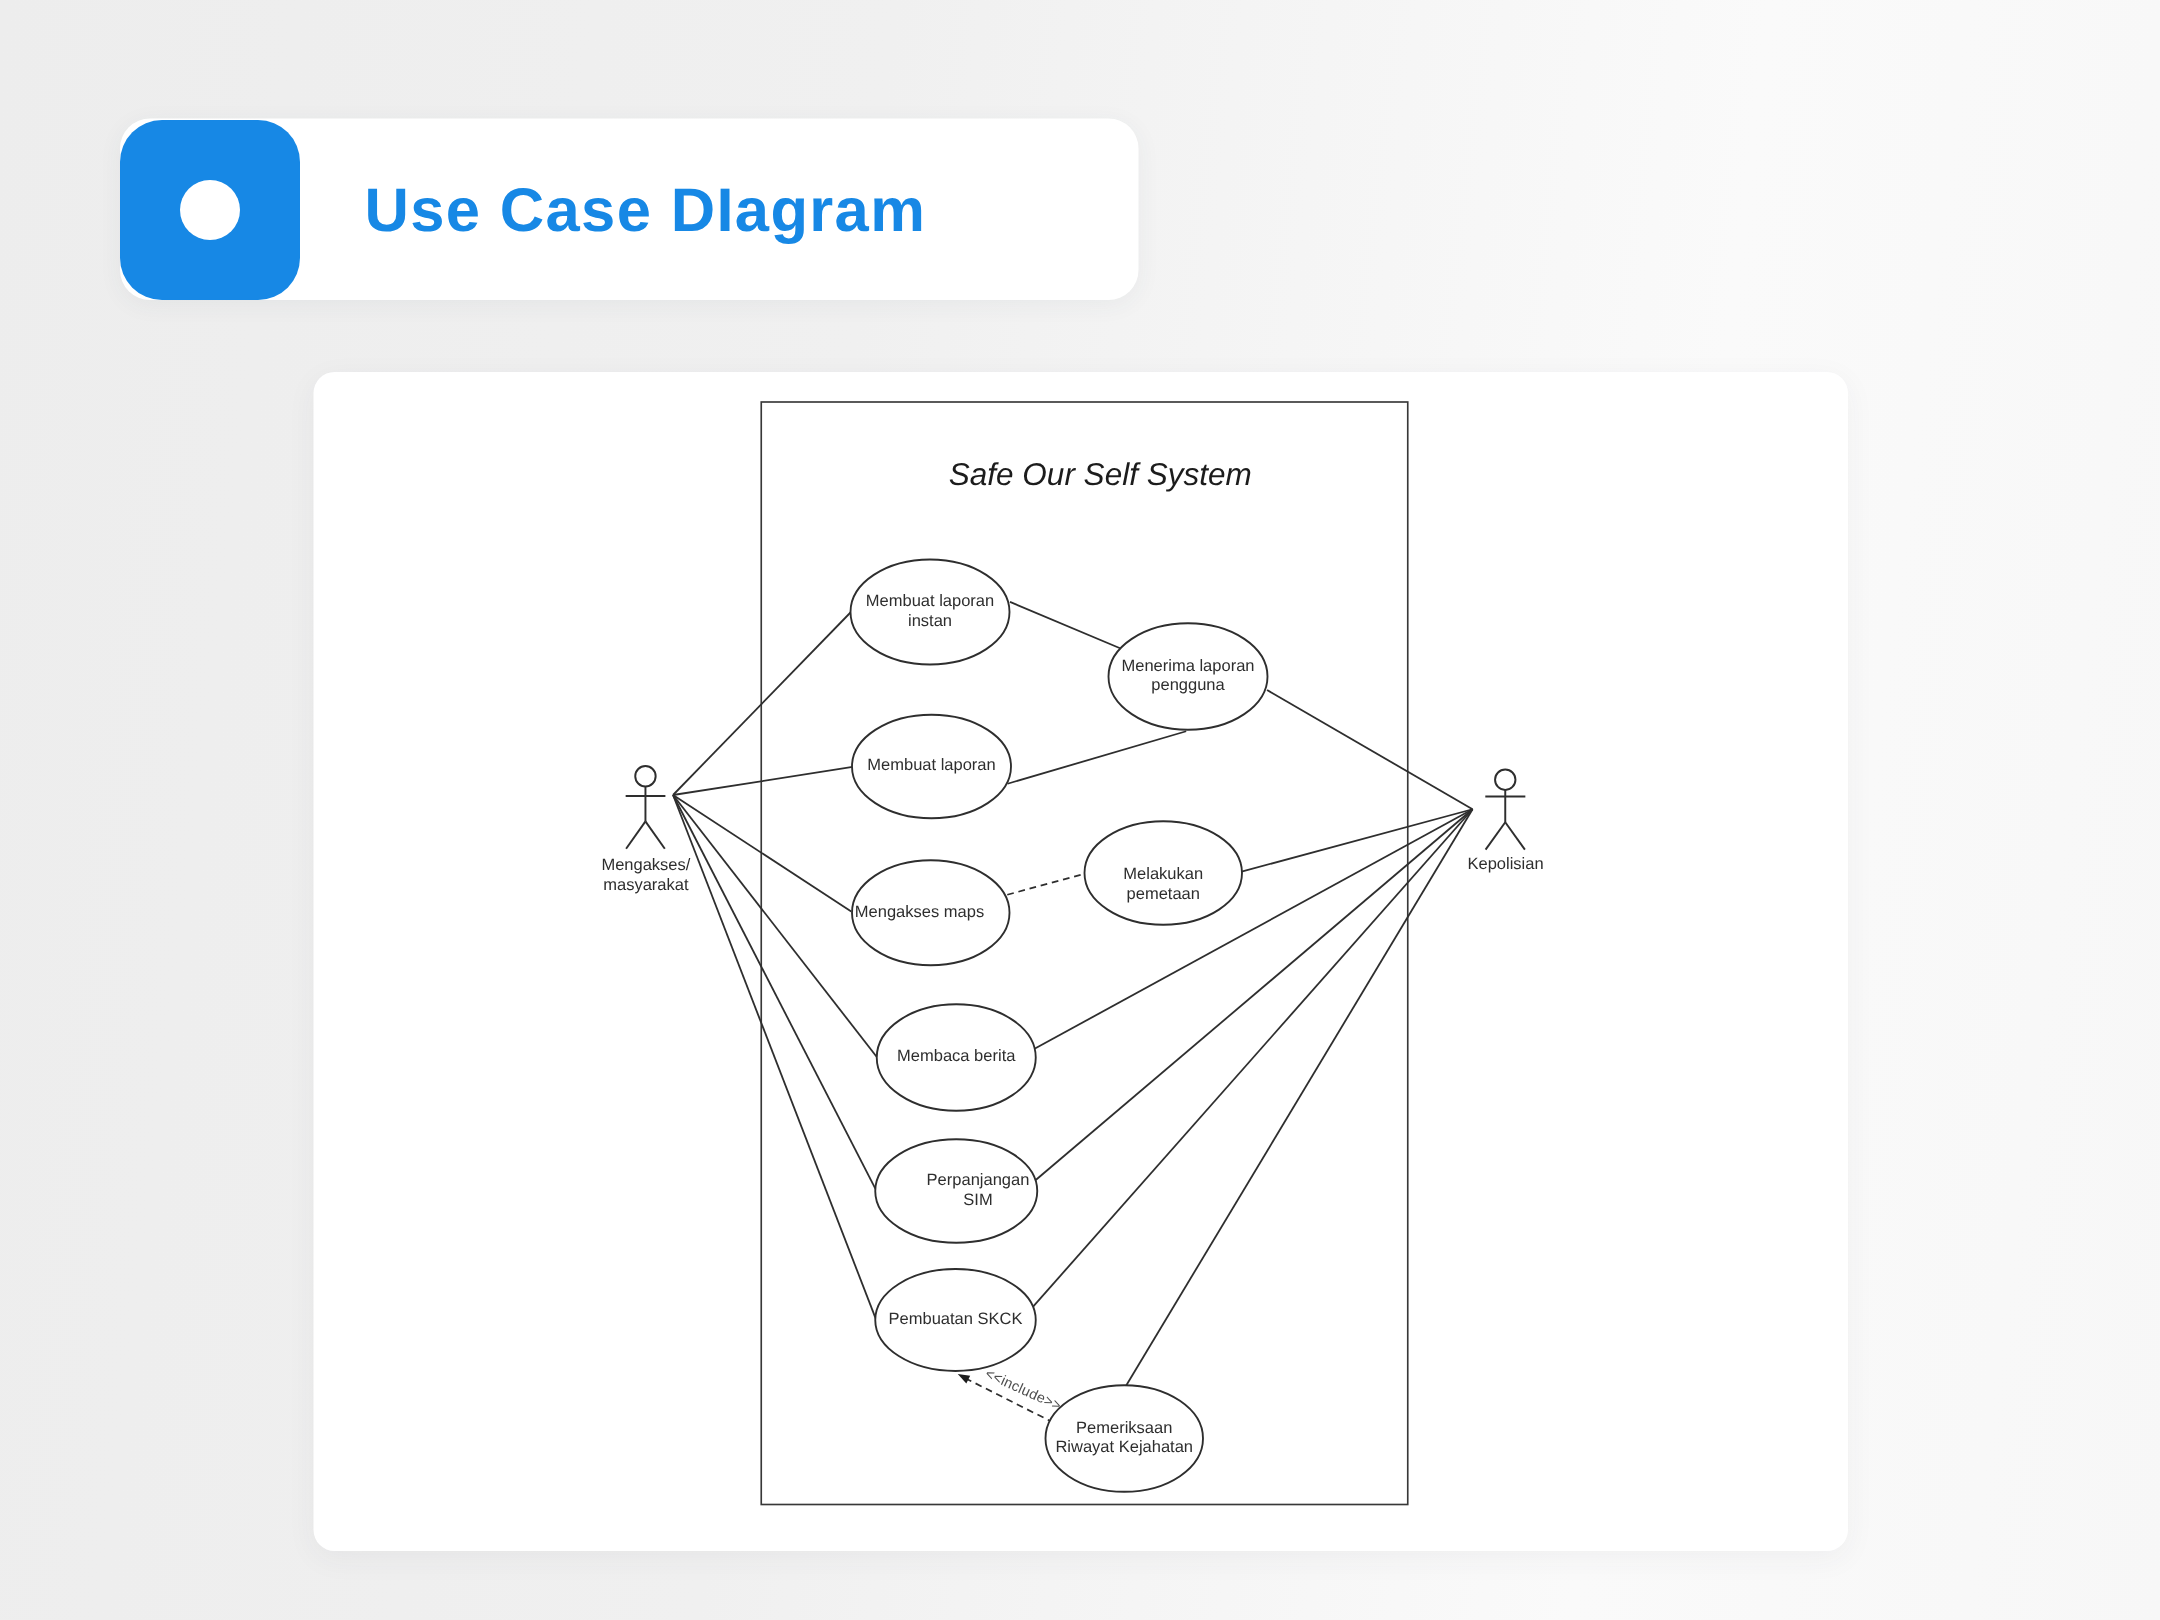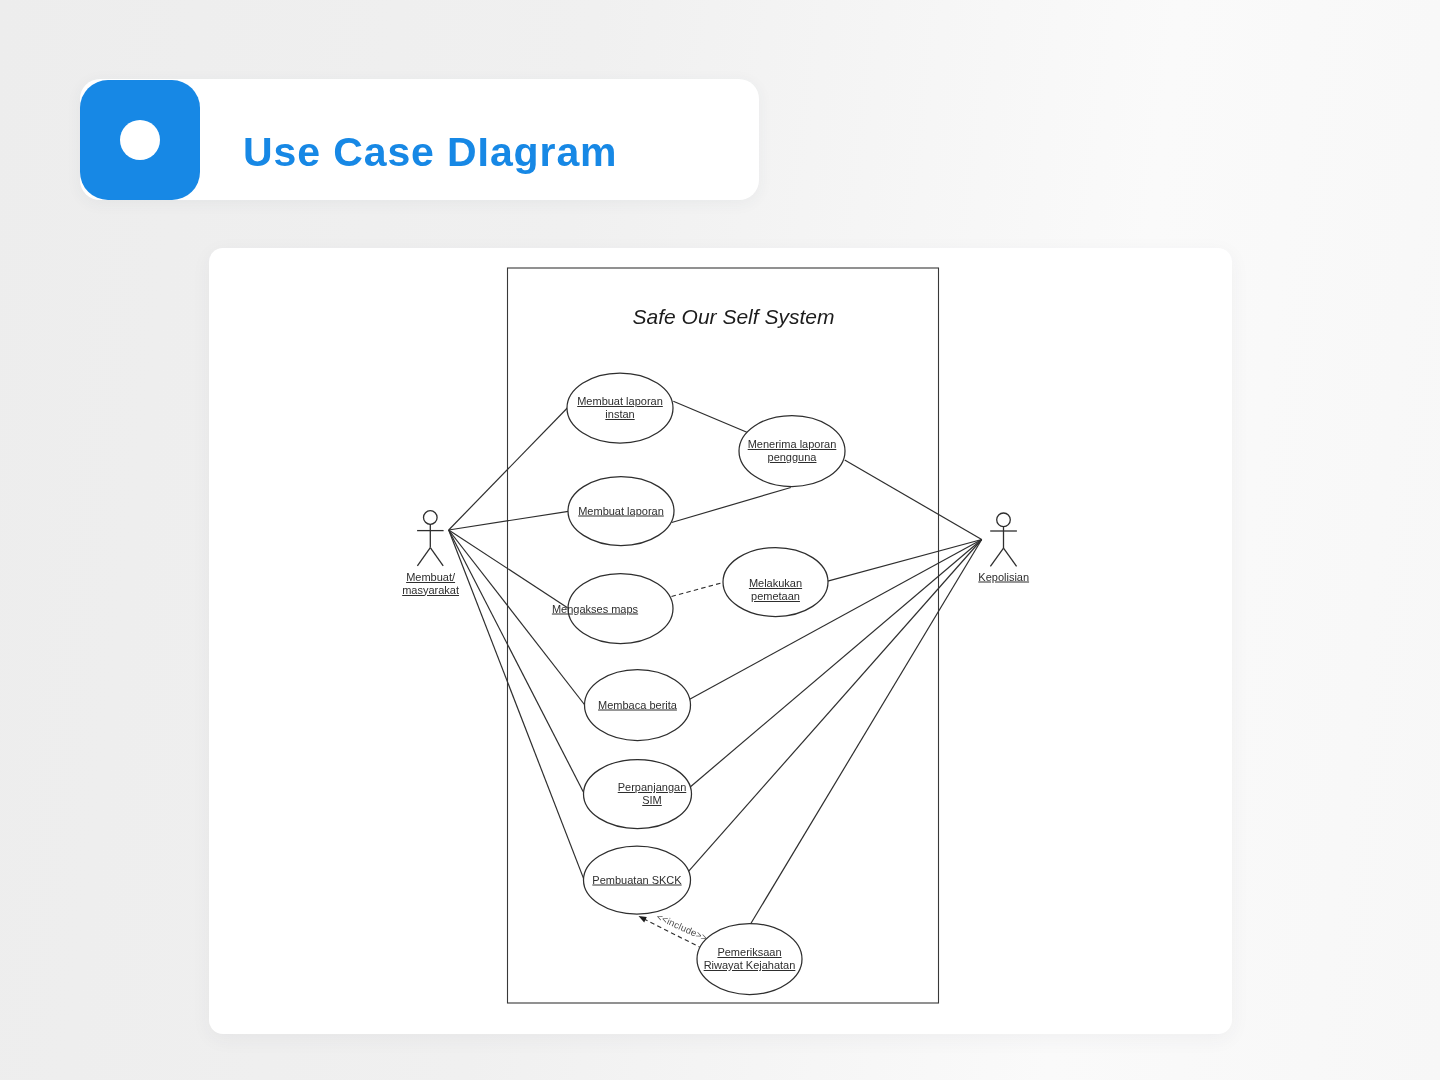--- a/index.html
+++ b/index.html
@@ -42,42 +42,42 @@
     box-shadow: 0 5px 20px rgba(50,65,85,0.05);
   }
 
   svg.diagram-canvas { position: absolute; left: 0; top: 0; }
 
   
   .lbl {
     position: absolute;
     transform: translate(-50%, -50%);
     font-size: 11px; line-height: 13px; color: #2e2e2e;
-    text-align: center; white-space: pre-line; text-decoration: underline;
+    text-align: center; white-space: pre-line;
   }
   .system-title {
     position: absolute; transform: translate(-50%, -50%);
     font-style: italic; font-size: 21px; color: #1c1c1c;
     letter-spacing: 0px; white-space: nowrap;
   }
   .include-lbl {
     position: absolute;
     transform: translate(-50%, -50%) rotate(24.5deg);
     font-size: 9.5px; color: #4d4d4d; letter-spacing: 0.2px;
     white-space: nowrap;
   }
 </style>
 </head>
 <body>
 
 <div class="header-card"></div>
 <div class="header-badge" style="background:#1788e5;">
   <span class="header-badge-dot" style="position:absolute;left:40px;top:40px;"></span>
 </div>
-<div class="header-title" style="color:#1788e5;margin-top:12px;">Use Case DIagram</div>
+<div class="header-title" style="color:#1788e5;">Use Case DIagram</div>
 
 <div class="diagram-card"></div>
 
 <svg class="diagram-canvas" width="1440" height="1080" viewBox="0 0 1440 1080">
 
   <rect x="507.5" y="268" width="431" height="735" fill="none" stroke="#383838" stroke-width="1.1"></rect>
 
   <g stroke="#2e2e2e" stroke-width="1.2" fill="none">
     <line x1="448.7" y1="530" x2="567.3" y2="408"></line>
     <line x1="448.7" y1="530" x2="568.4" y2="511.3"></line>
@@ -129,27 +129,27 @@
   </g>
 </svg>
 
 <div class="system-title" style="left:733.5px; top:316.5px;">Safe Our Self System</div>
 
 <div class="lbl" style="left:620px;   top:408px;">Membuat laporan
 instan</div>
 <div class="lbl" style="left:792px;   top:451px;">Menerima laporan
 pengguna</div>
 <div class="lbl" style="left:621px;   top:511px;">Membuat laporan</div>
-<div class="lbl" style="left:595px; top:608.5px;text-align:right;">Mengakses maps</div>
+<div class="lbl" style="left:613px; top:608.5px;text-align:right;">Mengakses maps</div>
 <div class="lbl" style="left:775.5px; top:590px;">Melakukan
 pemetaan</div>
 <div class="lbl" style="left:637.5px; top:705px;">Membaca berita</div>
 <div class="lbl" style="left:652px; top:794px;">Perpanjangan
 SIM</div>
 <div class="lbl" style="left:637px;   top:880px;">Pembuatan SKCK</div>
 <div class="lbl" style="left:749.5px; top:959px;">Pemeriksaan
 Riwayat Kejahatan</div>
 
-<div class="lbl" style="left:430.6px; top:583.5px;">Membuat/
+<div class="lbl" style="left:430.6px; top:583.5px;">Mengakses/
 masyarakat</div>
 <div class="lbl" style="left:1003.7px;top:577px;">Kepolisian</div>
 
 <div class="include-lbl" style="left:681.7px; top:927.3px;">&lt;&lt;include&gt;&gt;</div>
 
 </body></html>

